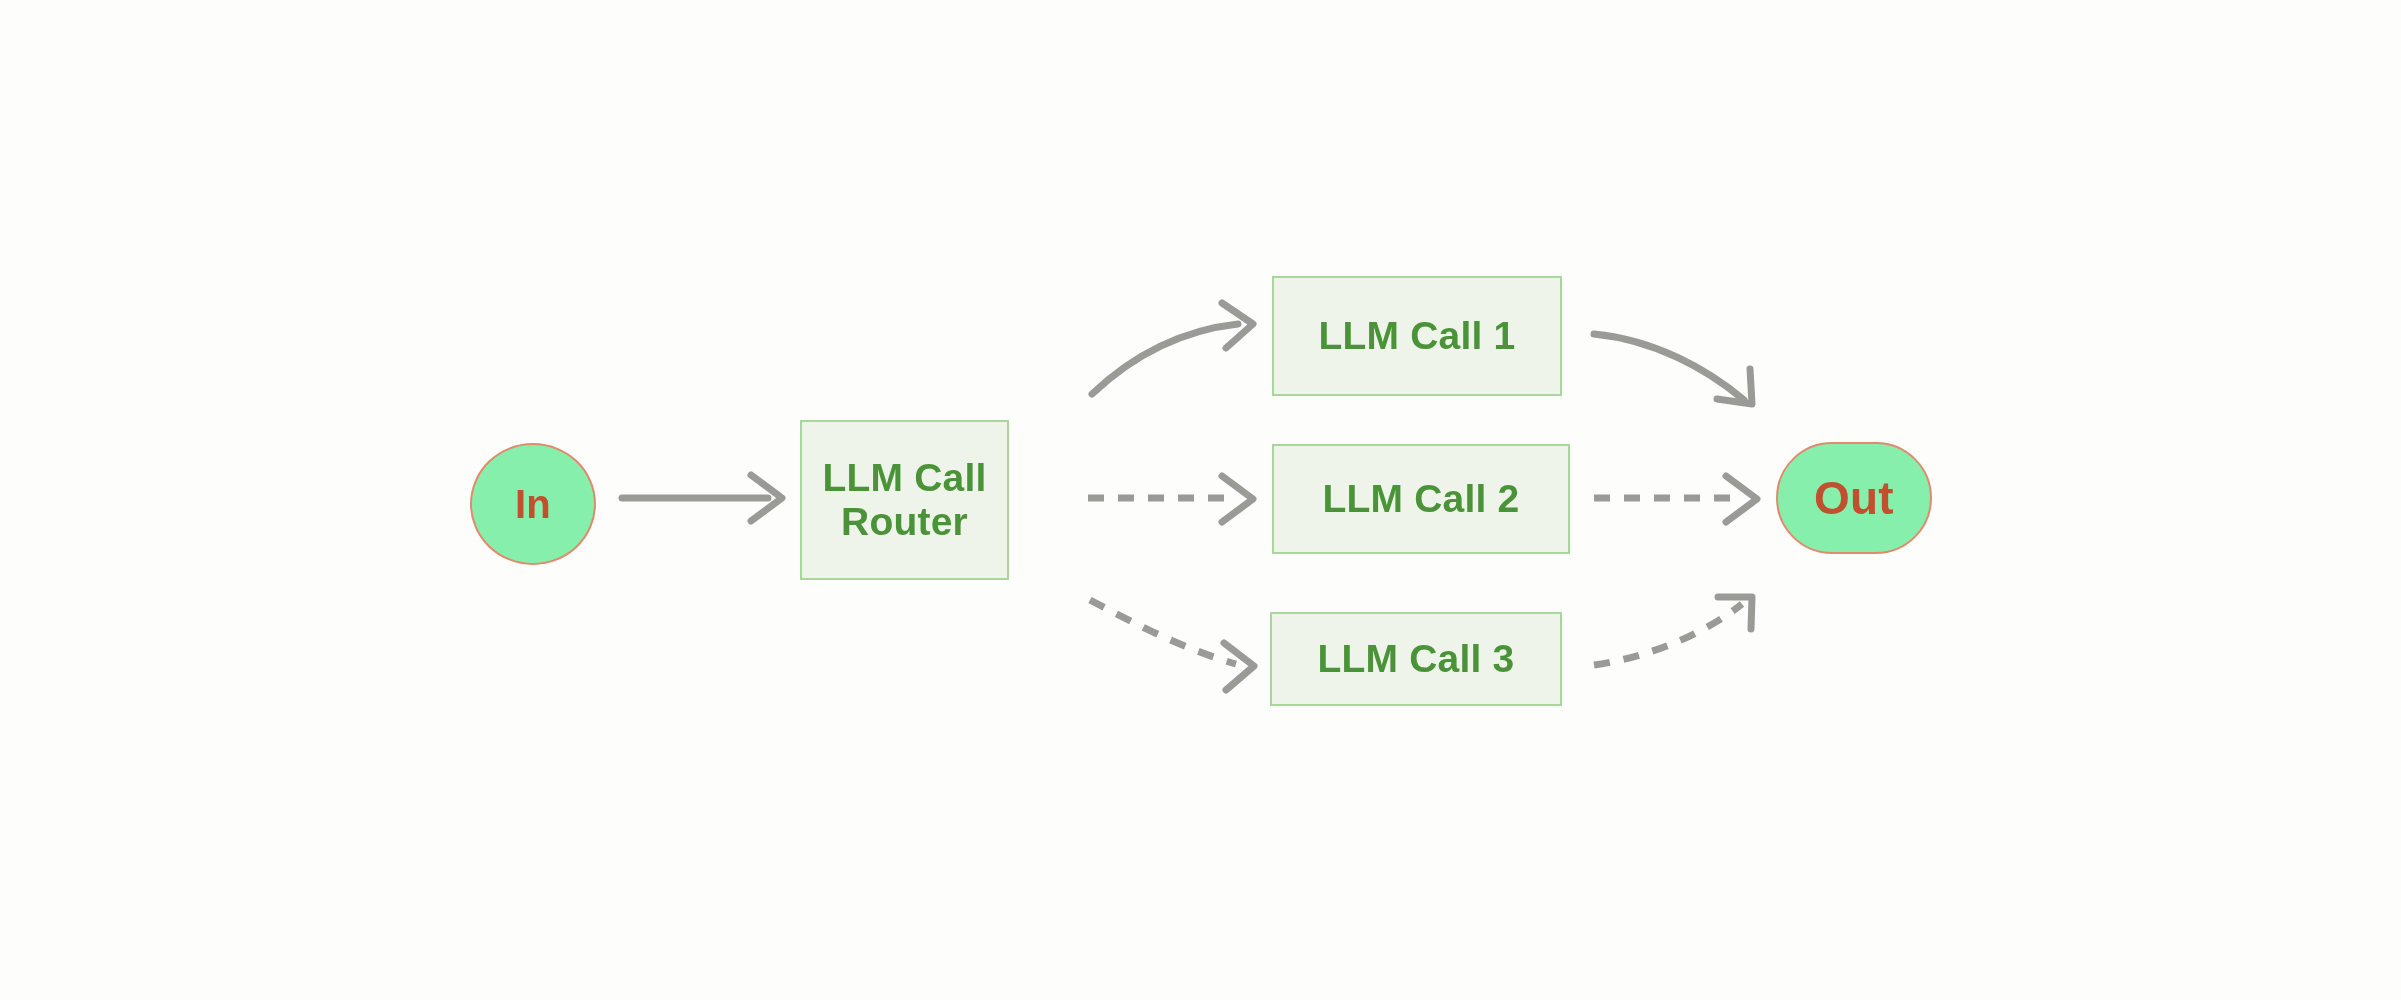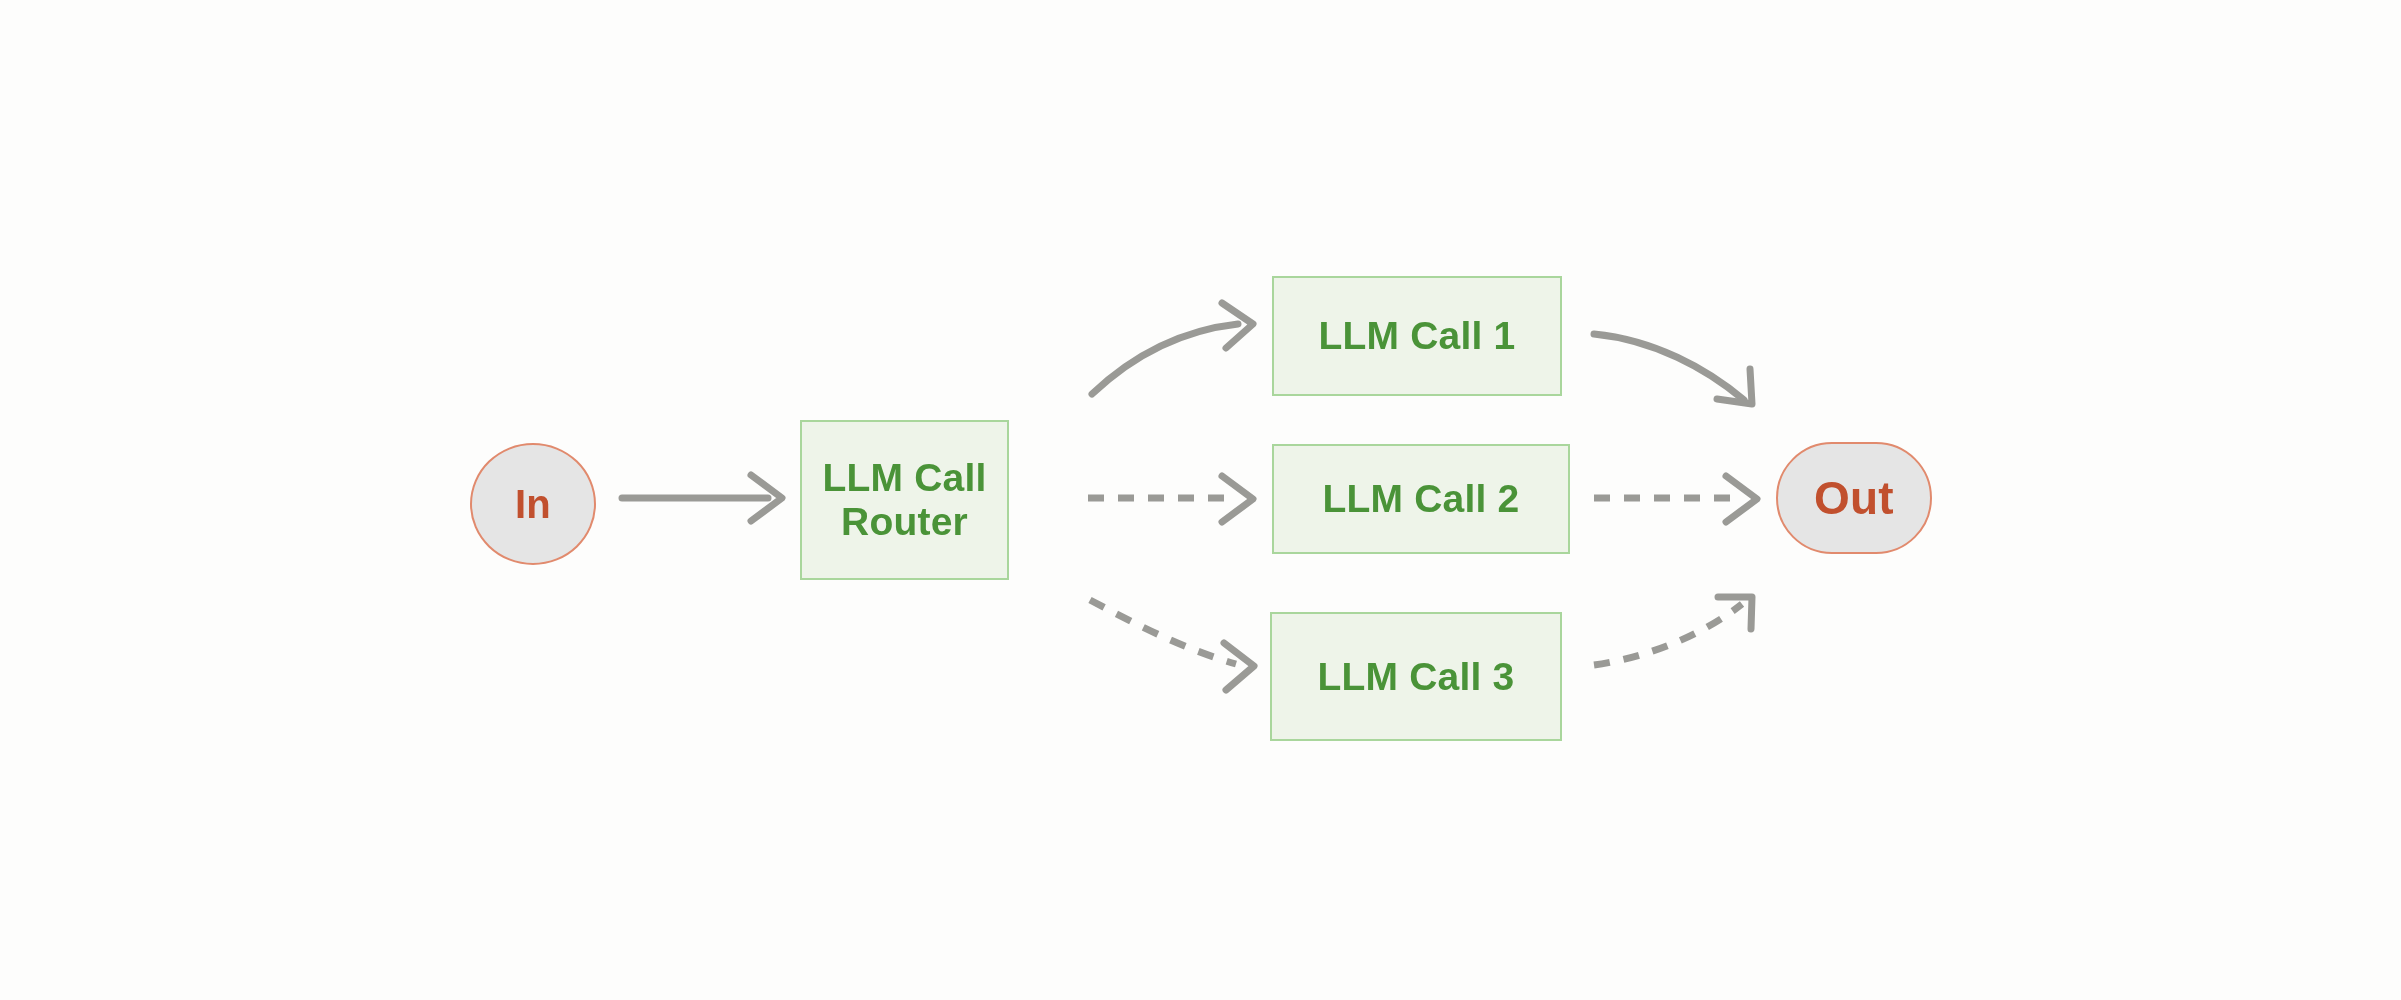--- a/index.html
+++ b/index.html
@@ -34,21 +34,21 @@
     position: absolute;
     display: flex;
     align-items: center;
     justify-content: center;
     box-sizing: border-box;
     text-align: center;
   }
 
   
   .terminal {
-    background: #e5e5e5;
+    background: #86efac;
     border: 2px solid #e18a6d;
     color: #c1502e;
     font-weight: bold;
   }
   .terminal .label {
     line-height: 1.1;
     letter-spacing: 0.2px;
   }
   .terminal-in {
     left: 470px;
@@ -94,21 +94,21 @@
   .node-call2 {
     left: 1272px;
     top: 444px;
     width: 298px;
     height: 110px;
   }
   .node-call3 {
     left: 1270px;
     top: 612px;
     width: 292px;
-    height: 129px;
+    height: 94px;
   }
 </style>
 </head>
 <body>
 
 <div id="canvas">
 
   <svg id="edges" viewBox="0 0 2401 1000" width="2401" height="1000" xmlns="http://www.w3.org/2000/svg">
 
     <g>

